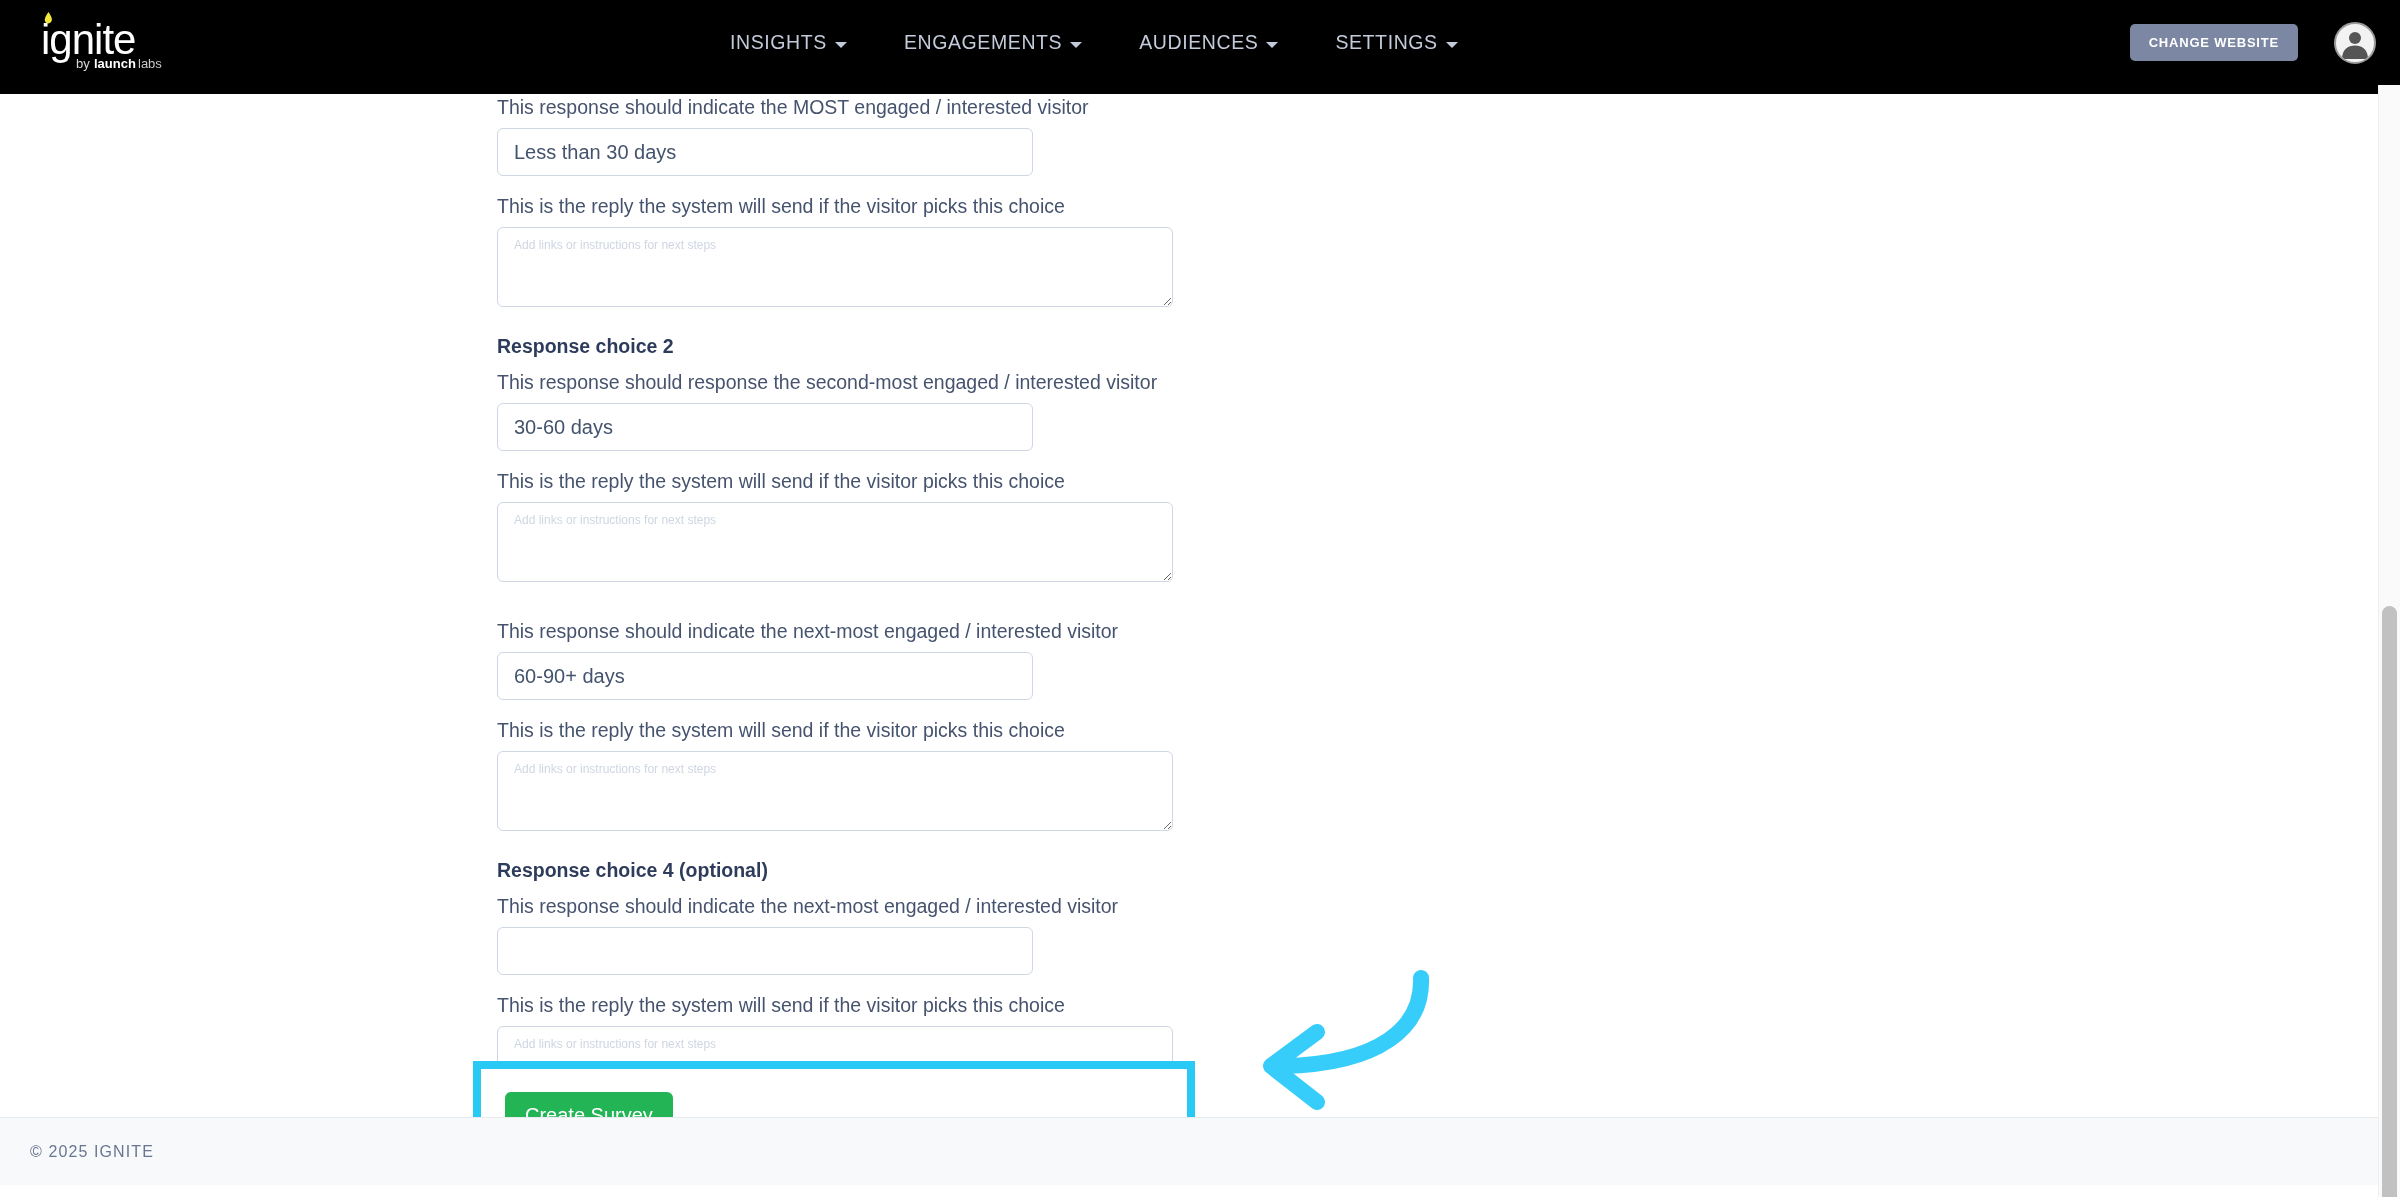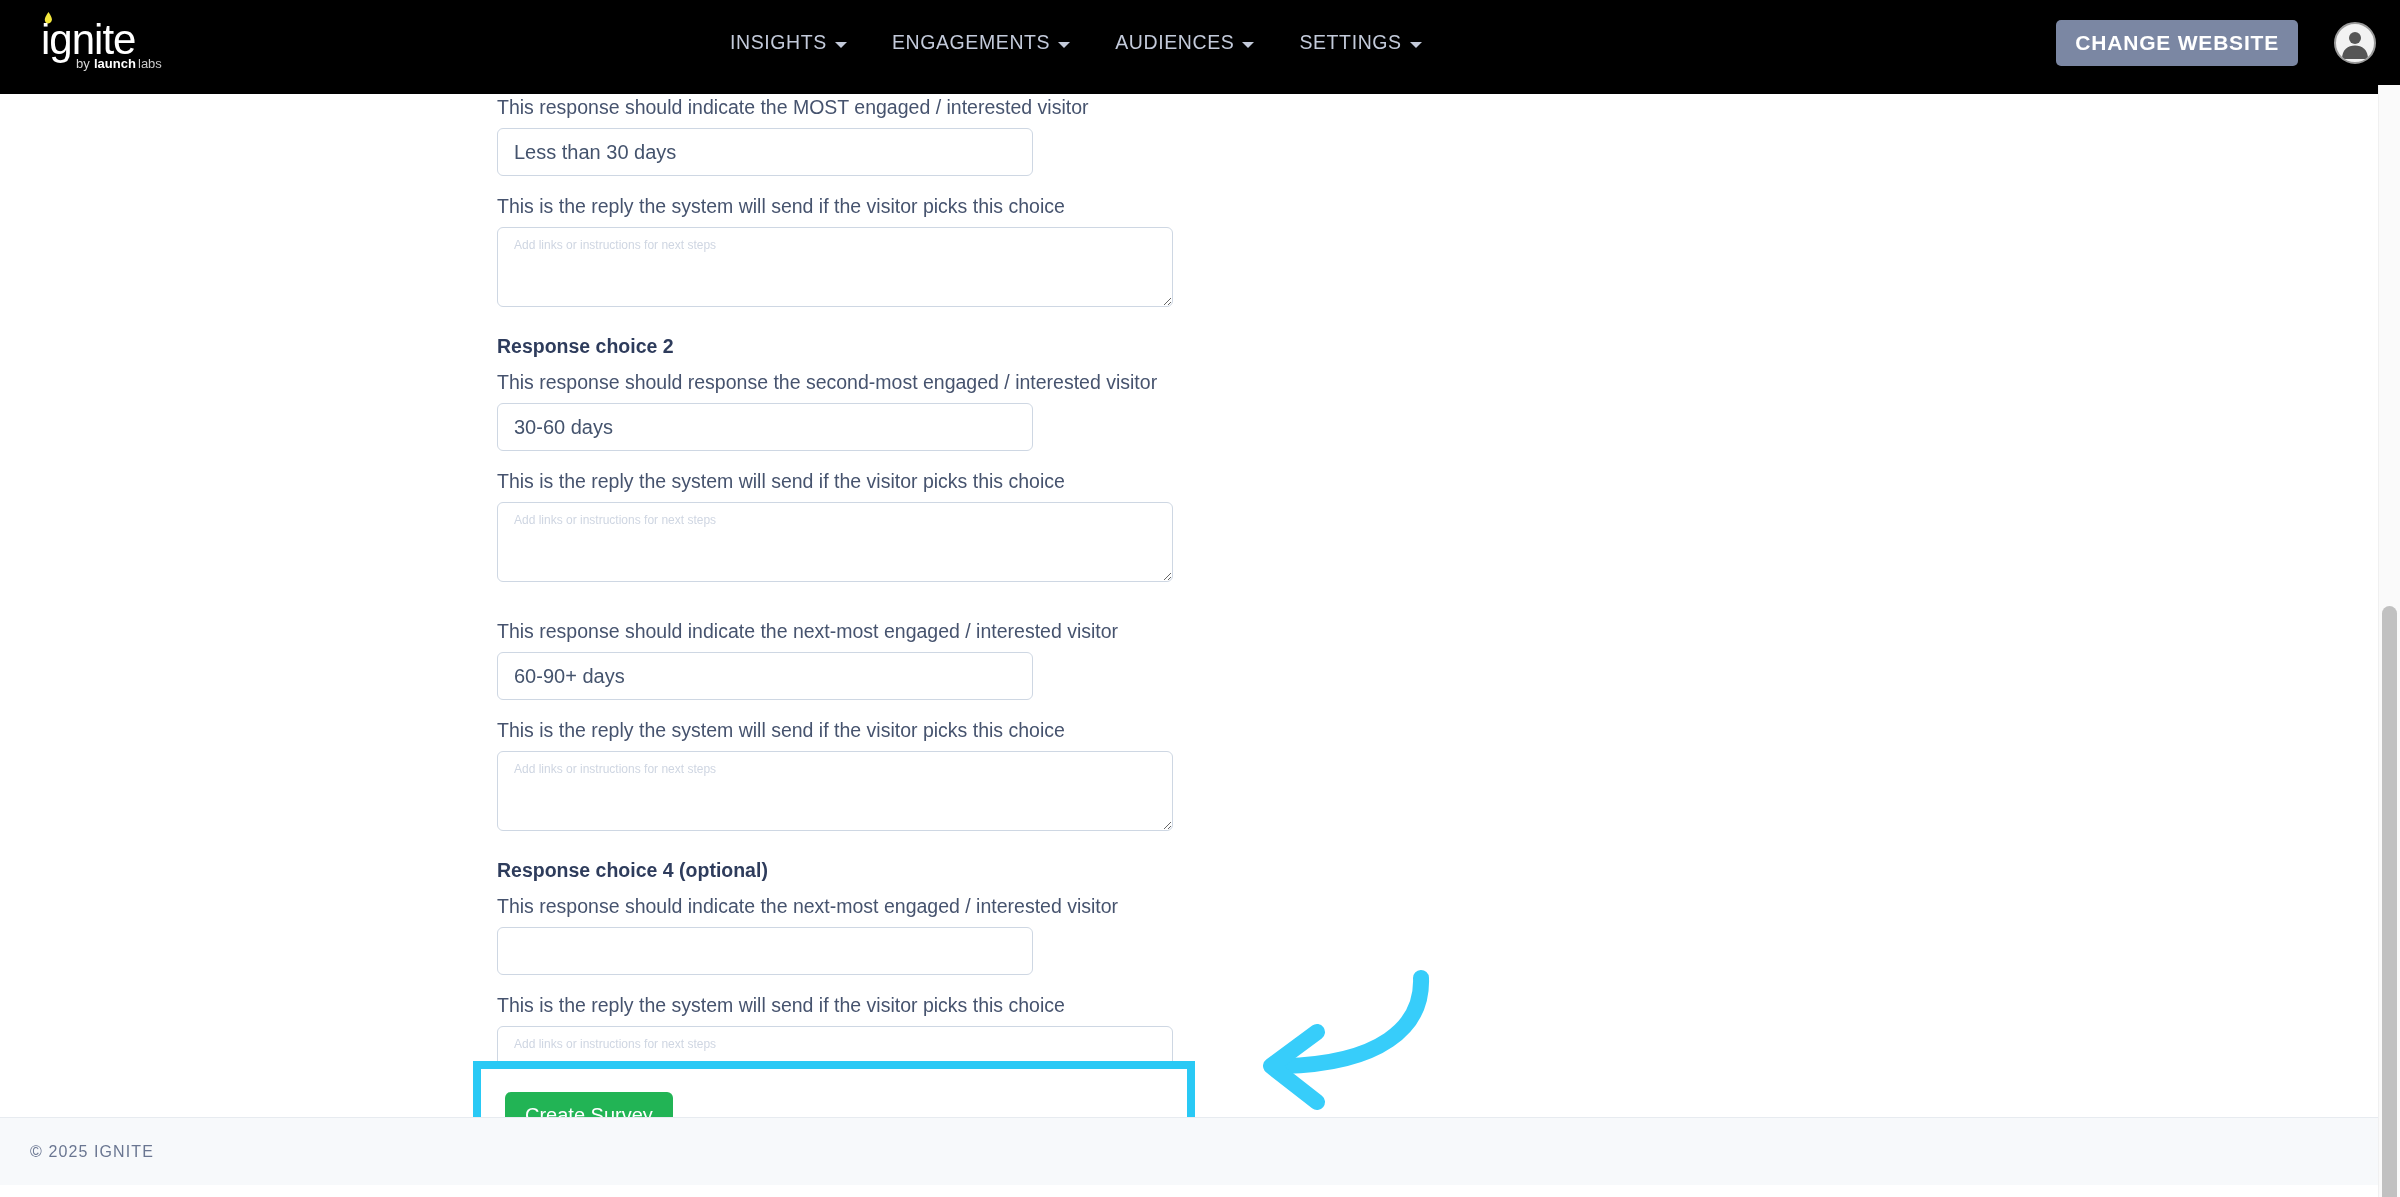--- a/index.html
+++ b/index.html
@@ -38,21 +38,21 @@
   }
   .brand svg { display: block; }
 
   .nav-links {
     position: absolute;
     left: 710px;
     top: 0;
     height: 85px;
     display: flex;
     align-items: center;
-    gap: 5px;
+    gap: 17px;
   }
 
   .nav-link {
     display: flex;
     align-items: center;
     gap: 8px;
     padding: 10px 20px;
     color: #c3cada;
     font-size: 19.5px;
     letter-spacing: 0.6px;
@@ -81,21 +81,21 @@
     align-items: center;
     gap: 36px;
   }
 
   .change-site-btn {
     background: #7b87a3;
     color: #ffffff;
     border: none;
     border-radius: 5px;
     padding: 11px 19px;
-    font-size: 21px;
+    font-size: 13px;
     font-weight: 700;
     letter-spacing: 0.8px;
     font-family: "Liberation Sans", sans-serif;
     cursor: pointer;
     white-space: nowrap;
   }
 
   .avatar {
     width: 42px; height: 42px;
     border-radius: 50%;

